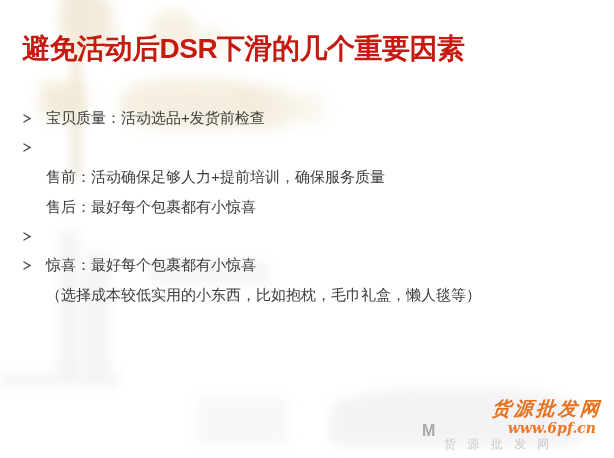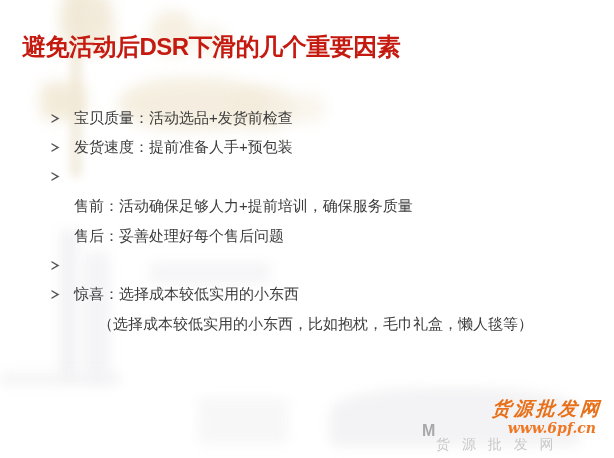--- a/index.html
+++ b/index.html
@@ -57,45 +57,44 @@
   .g4 { left: 330px; top: 388px; width: 250px; height: 58px;  opacity: .9;
         border-radius: 40% 40% 6px 6px; }
   .g5 { left: 0px;   top: 372px; width: 120px; height: 14px;  opacity: .75; }
   .g6 { left: 198px; top: 398px; width: 90px;  height: 46px;  opacity: .6; }
 
   
   .title {
     position: absolute;
     left: 22px;
     top: 34px;
-    font-size: 24px;
+    font-size: 28px;
     font-weight: bold;
     letter-spacing: -0.5px;
     line-height: 1.1;
     white-space: nowrap;
   }
 
   
   .content {
     position: absolute;
     left: 0;
     top: 104px;
     width: 532px;
-    margin-left: 28px;
   }
   .row {
     position: relative;
     height: 29px;
     display: flex;
     align-items: center;
     color: #404040;
     font-size: 15px;
   }
-  .row.sub      { height: 30px; }
-  .row.note     { height: 30px; padding-left: 24px; }
+  .row.sub      { height: 30px; font-family: Liberation Mono, monospace; }
+  .row.note     { height: 30px; }
 
   .marker {
     width: 24px;
     margin-left: 22px;
     color: #58585a;
     font-size: 15px;
     line-height: 1;
     flex: 0 0 auto;
   }
   .marker svg { display: block; }
@@ -153,24 +152,24 @@
     top: 26px;
     color: #9b9b9b;
     font-size: 16px;
     font-weight: bold;
     font-family: "Liberation Sans", sans-serif;
     opacity: .85;
     white-space: nowrap;
   }
   .wm-faded {
     position: absolute;
-    left: 14px;
+    left: 22px;
     top: 40px;
     color: #c9c9c9;
-    font-size: 14px;
+    font-size: 12px;
     letter-spacing: 4px;
     white-space: nowrap;
   }
 </style>
 </head>
 <body>
 
 <div id="slide" style="background: rgb(255, 255, 255);">
 
   <div class="bg-layer">
@@ -198,63 +197,55 @@
 
     <div class="row">
       <span class="marker">
         <svg width="13" height="13" viewBox="0 0 13 13" aria-hidden="true">
           <path d="M1.5 2 L9.5 6.5 L1.5 11 L1.5 9.4 L6.6 6.5 L1.5 3.6 Z" fill="#58585a"></path>
         </svg>
       </span>
       <span class="row-text">宝贝质量：活动选品+发货前检查</span>
     </div>
 
-    <div class="row">
-      <span class="marker">
-        <svg width="13" height="13" viewBox="0 0 13 13" aria-hidden="true">
-          <path d="M1.5 2 L9.5 6.5 L1.5 11 L1.5 9.4 L6.6 6.5 L1.5 3.6 Z" fill="#58585a"></path>
-        </svg>
-      </span>
-      <span class="row-text">发货速度：提前准备人手+预包装</span>
-    </div>
 
     <div class="row">
       <span class="marker">
         <svg width="13" height="13" viewBox="0 0 13 13" aria-hidden="true">
           <path d="M1.5 2 L9.5 6.5 L1.5 11 L1.5 9.4 L6.6 6.5 L1.5 3.6 Z" fill="#58585a"></path>
         </svg>
       </span>
     </div>
 
     <div class="row sub">
       <span class="indent"></span>
       <span class="row-text">售前：活动确保足够人力+提前培训，确保服务质量</span>
     </div>
 
     <div class="row sub">
       <span class="indent"></span>
-      <span class="row-text">售后：妥善处理好每个售后问题</span>
-    </div>
-
-
-    <div class="row">
-      <span class="marker">
-        <svg width="13" height="13" viewBox="0 0 13 13" aria-hidden="true">
-          <path d="M1.5 2 L9.5 6.5 L1.5 11 L1.5 9.4 L6.6 6.5 L1.5 3.6 Z" fill="#58585a"></path>
-        </svg>
-      </span>
-    </div>
-
-    <div class="row">
-      <span class="marker">
-        <svg width="13" height="13" viewBox="0 0 13 13" aria-hidden="true">
-          <path d="M1.5 2 L9.5 6.5 L1.5 11 L1.5 9.4 L6.6 6.5 L1.5 3.6 Z" fill="#58585a"></path>
-        </svg>
-      </span>
-      <span class="row-text">惊喜：选择成本较低实用的小东西</span>
+      <span class="row-text">售后：最好每个包裹都有小惊喜</span>
+    </div>
+
+
+    <div class="row">
+      <span class="marker">
+        <svg width="13" height="13" viewBox="0 0 13 13" aria-hidden="true">
+          <path d="M1.5 2 L9.5 6.5 L1.5 11 L1.5 9.4 L6.6 6.5 L1.5 3.6 Z" fill="#58585a"></path>
+        </svg>
+      </span>
+    </div>
+
+    <div class="row">
+      <span class="marker">
+        <svg width="13" height="13" viewBox="0 0 13 13" aria-hidden="true">
+          <path d="M1.5 2 L9.5 6.5 L1.5 11 L1.5 9.4 L6.6 6.5 L1.5 3.6 Z" fill="#58585a"></path>
+        </svg>
+      </span>
+      <span class="row-text">惊喜：最好每个包裹都有小惊喜</span>
     </div>
 
     <div class="row note">
       <span class="indent"></span>
       <span class="row-text">（选择成本较低实用的小东西，比如抱枕，毛巾礼盒，懒人毯等）</span>
     </div>
 
   </div>
 
   <div class="watermark">

